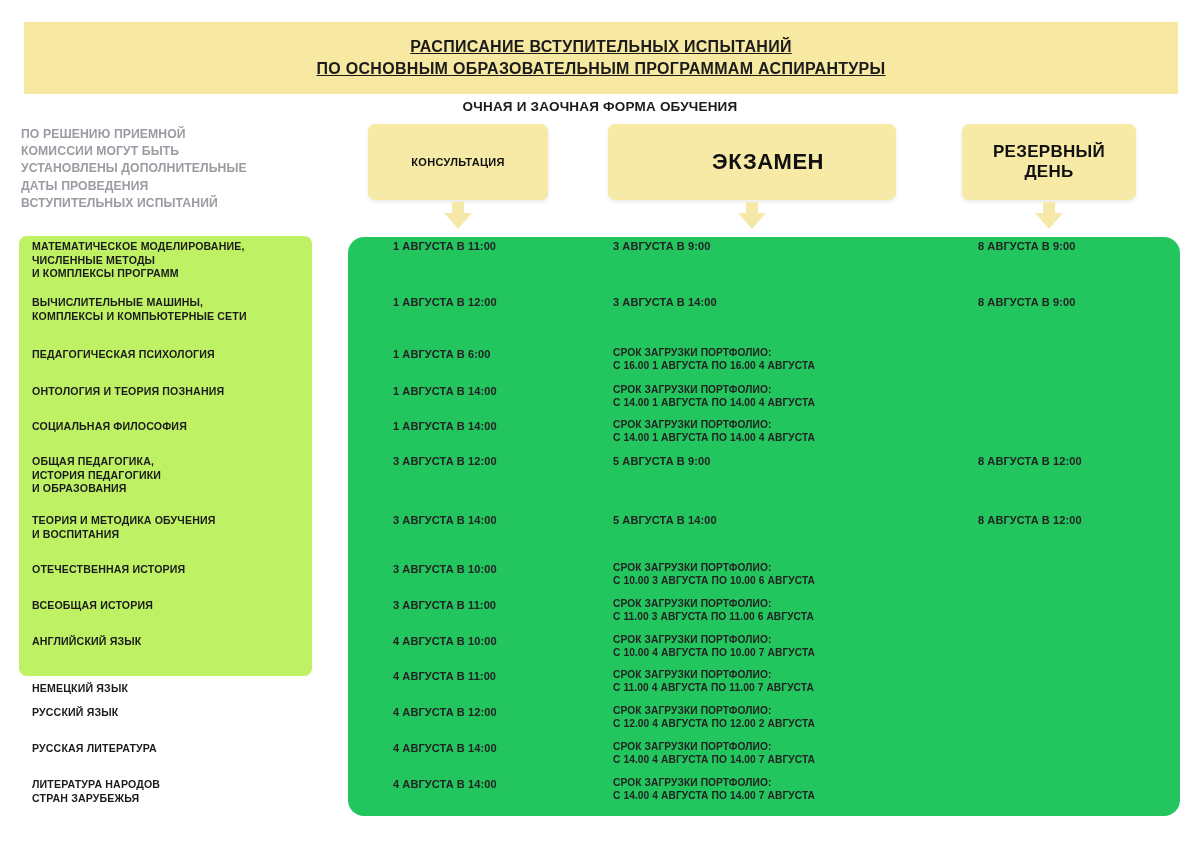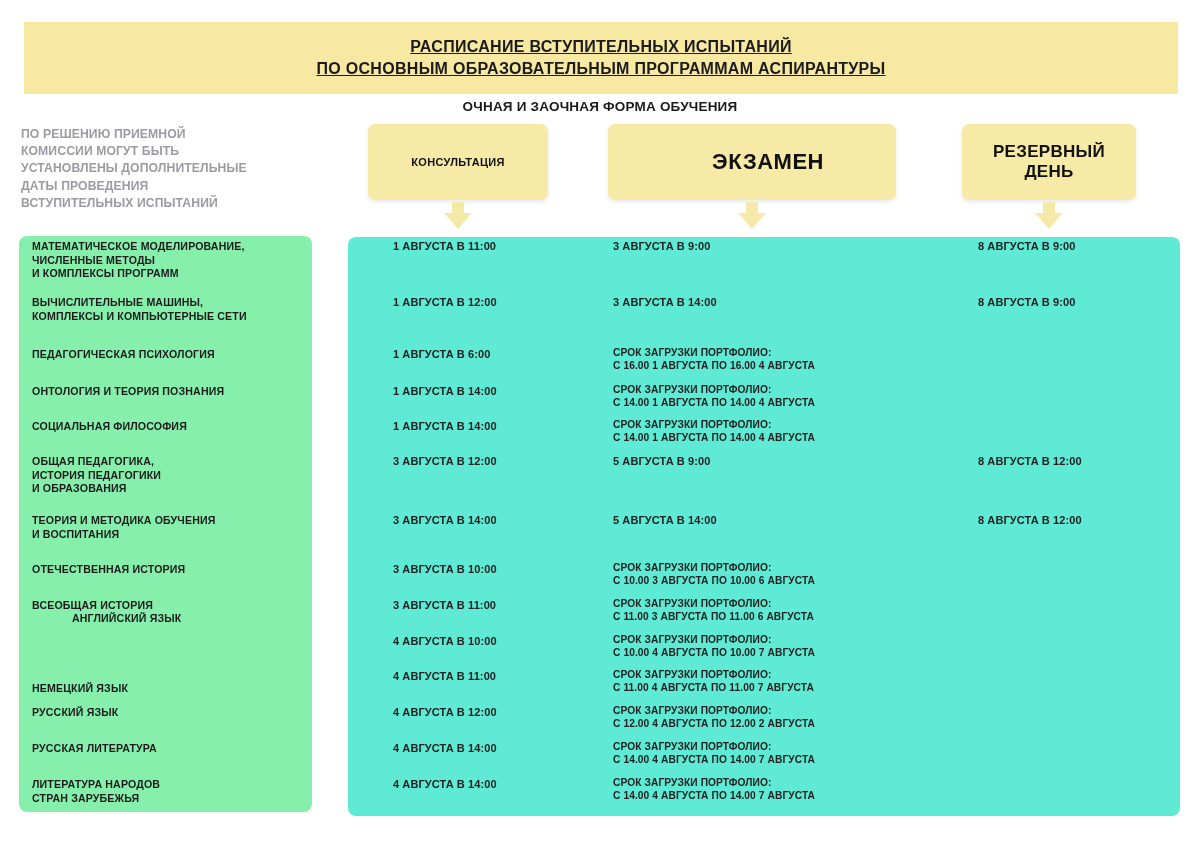--- a/index.html
+++ b/index.html
@@ -95,30 +95,30 @@
     border-top: 16px solid #f5e9a9;
   }
   .arrow-consult { left: 444px; top: 202px; }
   .arrow-exam    { left: 738px; top: 202px; }
   .arrow-reserve { left: 1035px; top: 202px; }
 
   
   .subject-panel {
     position: absolute;
     left: 19px; top: 236px;
-    width: 293px; height: 576px;
-    background: #86efac;
+    width: 293px; height: 440px;
+    background: #bef264;
     border-radius: 8px;
   }
   .grid-panel {
     position: absolute;
     left: 348px; top: 237px;
     width: 832px; height: 579px;
-    background: #5eead4;
-    border-radius: 8px;
+    background: #22c55e;
+    border-radius: 16px;
   }
 
   .subject-label {
     position: absolute;
     left: 13px;
     width: 270px;
     color: #1b1b1b;
     font-size: 10.6px;
     font-weight: 700;
     line-height: 13.5px;
@@ -190,21 +190,21 @@
   <div class="subject-panel" id="subject-panel">
       <div class="subject-label" style="top: 4px;"><span>МАТЕМАТИЧЕСКОЕ МОДЕЛИРОВАНИЕ,</span><br><span>ЧИСЛЕННЫЕ МЕТОДЫ</span><br><span>И КОМПЛЕКСЫ ПРОГРАММ</span></div>
       <div class="subject-label" style="top: 60px;"><span>ВЫЧИСЛИТЕЛЬНЫЕ МАШИНЫ,</span><br><span>КОМПЛЕКСЫ И КОМПЬЮТЕРНЫЕ СЕТИ</span></div>
       <div class="subject-label" style="top: 112px;"><span>ПЕДАГОГИЧЕСКАЯ ПСИХОЛОГИЯ</span></div>
       <div class="subject-label" style="top: 149px;"><span>ОНТОЛОГИЯ И ТЕОРИЯ ПОЗНАНИЯ</span></div>
       <div class="subject-label" style="top: 184px;"><span>СОЦИАЛЬНАЯ ФИЛОСОФИЯ</span></div>
       <div class="subject-label" style="top: 219px;"><span>ОБЩАЯ ПЕДАГОГИКА,</span><br><span>ИСТОРИЯ ПЕДАГОГИКИ</span><br><span>И ОБРАЗОВАНИЯ</span></div>
       <div class="subject-label" style="top: 278px;"><span>ТЕОРИЯ И МЕТОДИКА ОБУЧЕНИЯ</span><br><span>И ВОСПИТАНИЯ</span></div>
       <div class="subject-label" style="top: 327px;"><span>ОТЕЧЕСТВЕННАЯ ИСТОРИЯ</span></div>
       <div class="subject-label" style="top: 363px;"><span>ВСЕОБЩАЯ ИСТОРИЯ</span></div>
-      <div class="subject-label" style="top: 376px; margin-left: 40px;"><span>АНГЛИЙСКИЙ ЯЗЫК</span></div>
+      <div class="subject-label" style="top: 399px;"><span>АНГЛИЙСКИЙ ЯЗЫК</span></div>
       <div class="subject-label" style="top: 446px;"><span>НЕМЕЦКИЙ ЯЗЫК</span></div>
       <div class="subject-label" style="top: 470px;"><span>РУССКИЙ ЯЗЫК</span></div>
       <div class="subject-label" style="top: 506px;"><span>РУССКАЯ ЛИТЕРАТУРА</span></div>
       <div class="subject-label" style="top: 542px;"><span>ЛИТЕРАТУРА НАРОДОВ</span><br><span>СТРАН ЗАРУБЕЖЬЯ</span></div>
     </div>
 
   <div class="grid-panel" id="grid-panel">
       <div class="cell consult" style="top: 3px;">1 АВГУСТА В 11:00</div>
       <div class="cell exam" style="top: 3px;">
         <span class="l2">3 АВГУСТА В 9:00</span>

